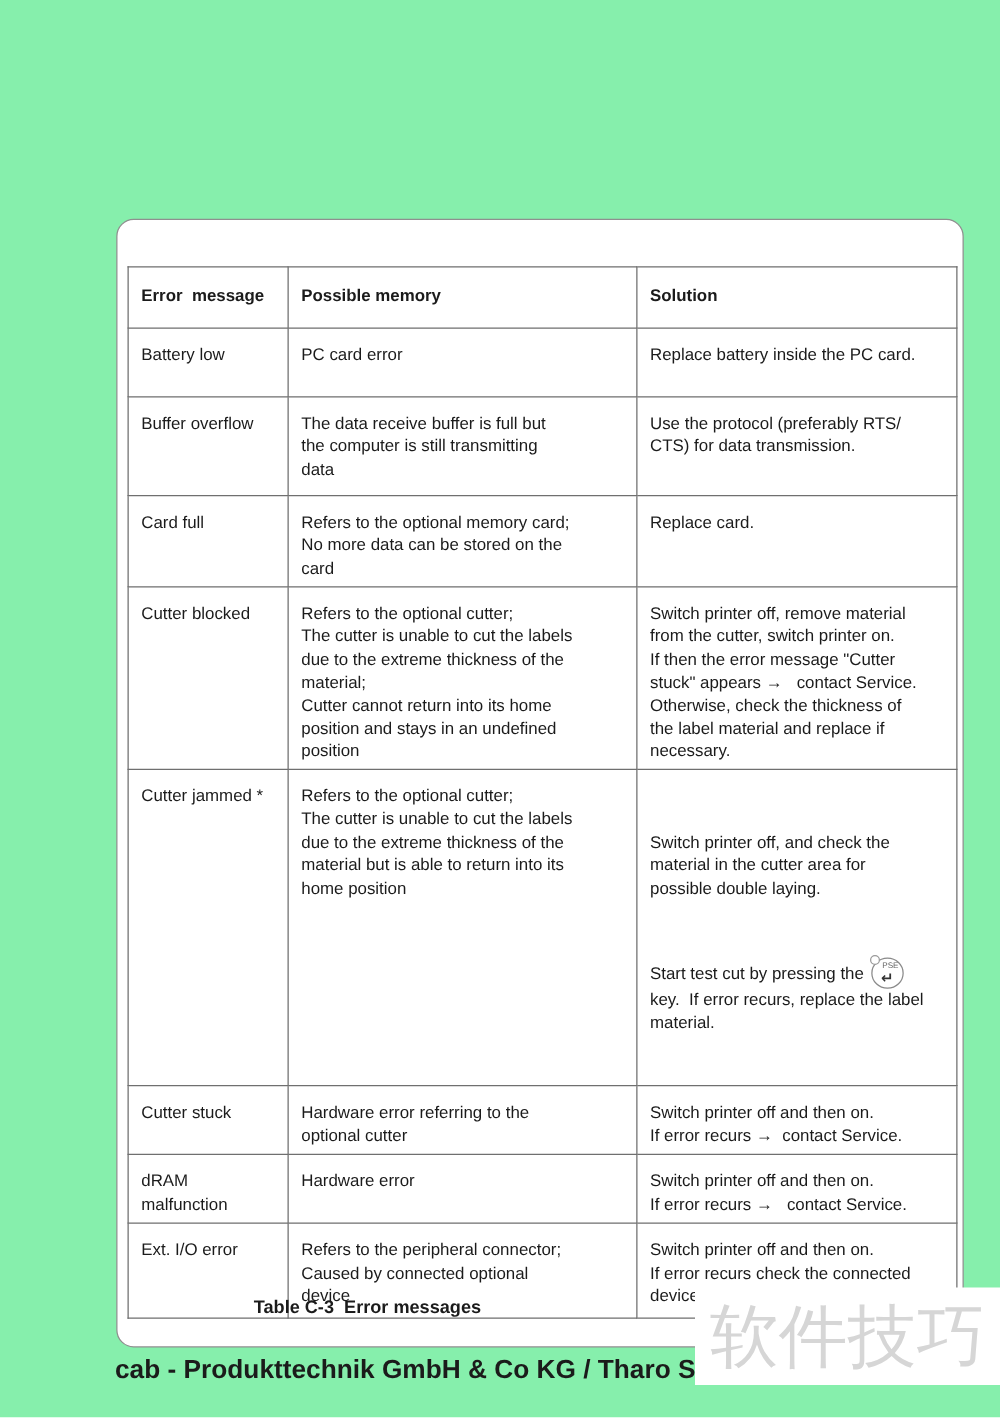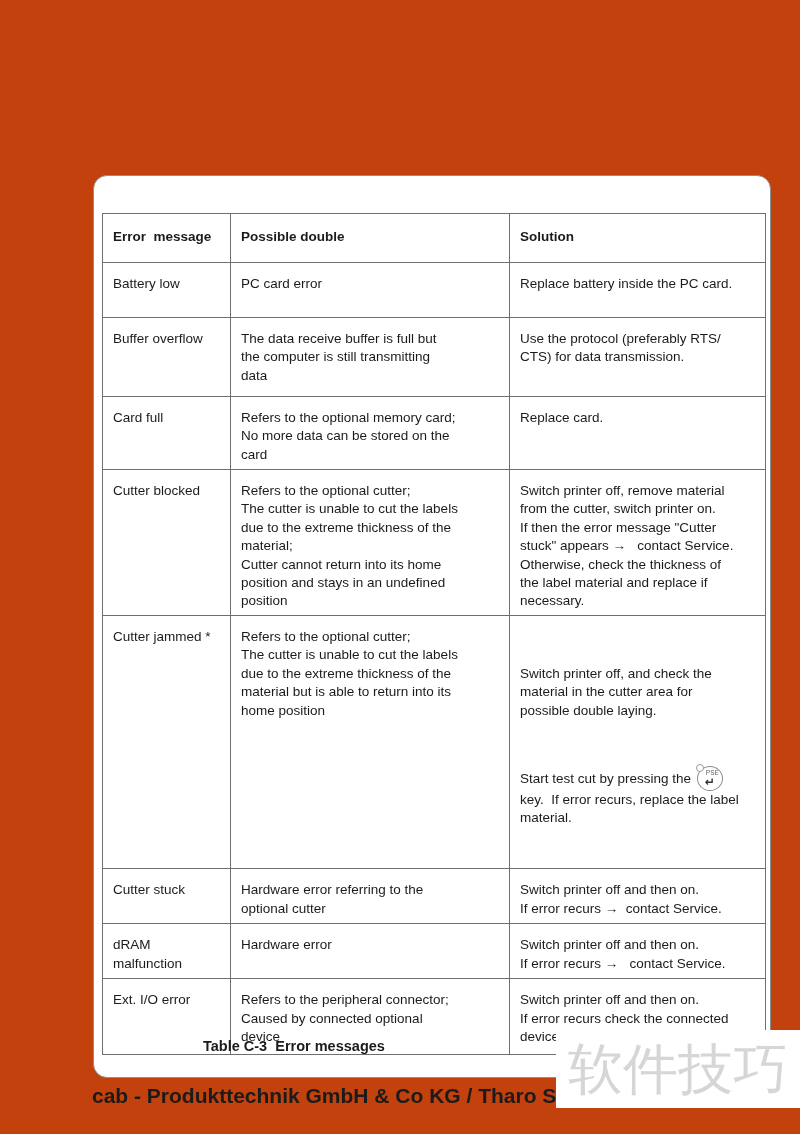--- a/index.html
+++ b/index.html
@@ -1,18 +1,18 @@
 <!DOCTYPE html>
 <html><head>
 <meta charset="utf-8">
 <style>
   * { margin:0; padding:0; box-sizing:border-box; }
   html,body { width:800px; height:1134px; background:#ffffff;
     font-family:"Liberation Sans","DejaVu Sans",sans-serif; color:#1b1b1b; }
-  .page { position:relative; width:800px; height:1134px; overflow:hidden; background:#c2410c; }
+  .page { position:relative; width:800px; height:1134px; overflow:hidden; background:#86efac; }
 
   .page-box { position:absolute; left:93px; top:175px; width:678px; height:903px;
     border:1px solid #8f8f8f; border-radius:14px; background:#fff; }
 
   table.err-table { position:absolute; left:102px; top:213px; width:663px;
     border-collapse:collapse; table-layout:fixed; }
   .err-table col.c1 { width:128px; }
   .err-table col.c2 { width:279px; }
   .err-table col.c3 { width:256px; }
   .err-table th, .err-table td { border:1px solid #6f6f6f; vertical-align:top;
@@ -56,21 +56,21 @@
 
   <table class="err-table">
     <colgroup>
         <col class="c1">
         <col class="c2">
         <col class="c3">
       </colgroup>
     <tbody>
         <tr class="rh-hdr">
       <th>Error  message</th>
-      <th>Possible double</th>
+      <th>Possible memory</th>
       <th>Solution</th>
     </tr>
 
 
     <tr class="rh-1">
       <td>Battery low</td>
       <td>PC card error</td>
       <td>Replace battery inside the PC card.</td>
     </tr>
 

